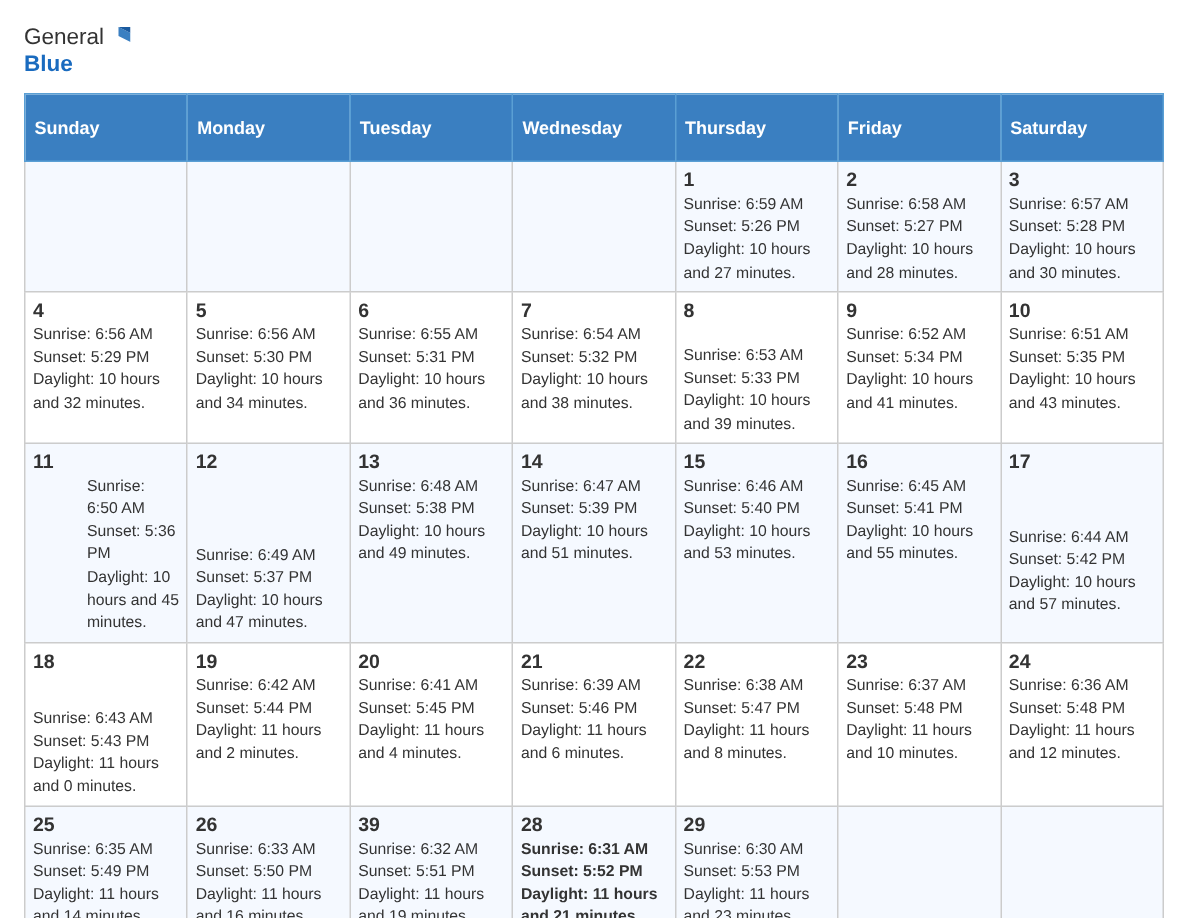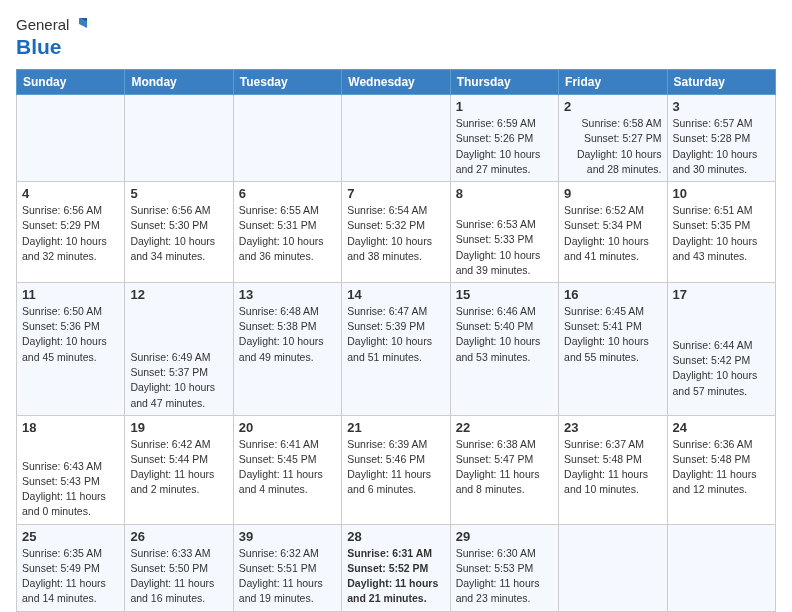--- a/index.html
+++ b/index.html
@@ -26,21 +26,21 @@
     .location-title { font-size: 15px; color: #555; }
     .calendar-table {
       width: 100%;
       border-collapse: collapse;
       font-size: 11px;
     }
     .calendar-table th {
       background-color: #3a7fc1;
       color: white;
       text-align: left;
-      padding: 5px 6px;
+      padding: 15px 6px;
       font-size: 12px;
       font-weight: bold;
       border: 1px solid #5a9fd4;
     }
     .calendar-table td {
       border: 1px solid #ccc;
       vertical-align: top;
       padding: 4px 5px;
       height: 85px;
       width: 108px;
@@ -67,21 +67,21 @@
 <div class="header-area">
   <div class="logo">
   <div style="display:flex;flex-direction:column;line-height:1.2;">
     <div style="display:flex;align-items:center;gap:0;">
       <span style="font-size:15px;color:#333;">General</span>
       <svg width="18" height="18" viewBox="0 0 18 18">
         <polygon points="10,2 18,6 18,12 10,8" fill="#3a7fc1"></polygon>
         <polygon points="10,2 18,2 18,6" fill="#1a5a9f"></polygon>
       </svg>
     </div>
-    <span style="font-size:21px;color:#1a6bbf;font-weight:bold;">Blue</span>
+    <span style="font-size:15px;color:#1a6bbf;font-weight:bold;">Blue</span>
   </div>
 </div>
   <div class="title-area">
     <div class="month-title"></div>
     <div class="location-title"></div>
   </div>
 </div>
 
 <table class="calendar-table">
   <thead>
@@ -102,21 +102,21 @@
         <td class="empty-cell"></td>
         <td class="empty-cell"></td>
         <td>
           <div class="day-number">1</div>
           <div class="day-info" style="white-space: pre-line;">Sunrise: 6:59 AM
 Sunset: 5:26 PM
 Daylight: 10 hours and 27 minutes.</div>
         </td>
         <td>
           <div class="day-number">2</div>
-          <div class="day-info" style="white-space: pre-line; text-align: right;">Sunrise: 6:58 AM
+          <div class="day-info" style="white-space: pre-line;">Sunrise: 6:58 AM
 Sunset: 5:27 PM
 Daylight: 10 hours and 28 minutes.</div>
         </td>
         <td>
           <div class="day-number">3</div>
           <div class="day-info" style="white-space: pre-line;">Sunrise: 6:57 AM
 Sunset: 5:28 PM
 Daylight: 10 hours and 30 minutes.</div>
         </td>
       </tr>
@@ -160,21 +160,21 @@
         <td>
           <div class="day-number">10</div>
           <div class="day-info" style="white-space: pre-line;">Sunrise: 6:51 AM
 Sunset: 5:35 PM
 Daylight: 10 hours and 43 minutes.</div>
         </td>
       </tr>
       <tr>
         <td>
           <div class="day-number">11</div>
-          <div class="day-info" style="white-space: pre-line;">Sunrise: 6:50 AM
+          <div class="day-info" style="white-space: pre-line; margin-left: 36px;">Sunrise: 6:50 AM
 Sunset: 5:36 PM
 Daylight: 10 hours and 45 minutes.</div>
         </td>
         <td>
           <div class="day-number">12</div>
           <div class="day-info" style="white-space: pre-line; margin-top: 48px;">Sunrise: 6:49 AM
 Sunset: 5:37 PM
 Daylight: 10 hours and 47 minutes.</div>
         </td>
         <td>

